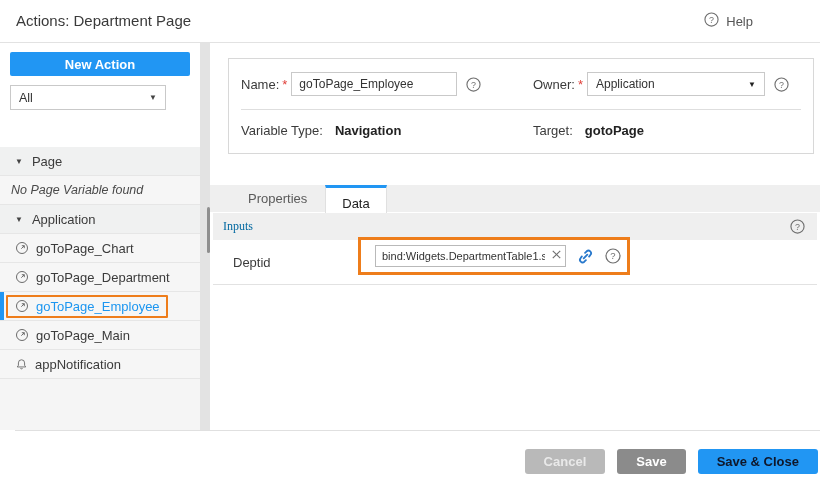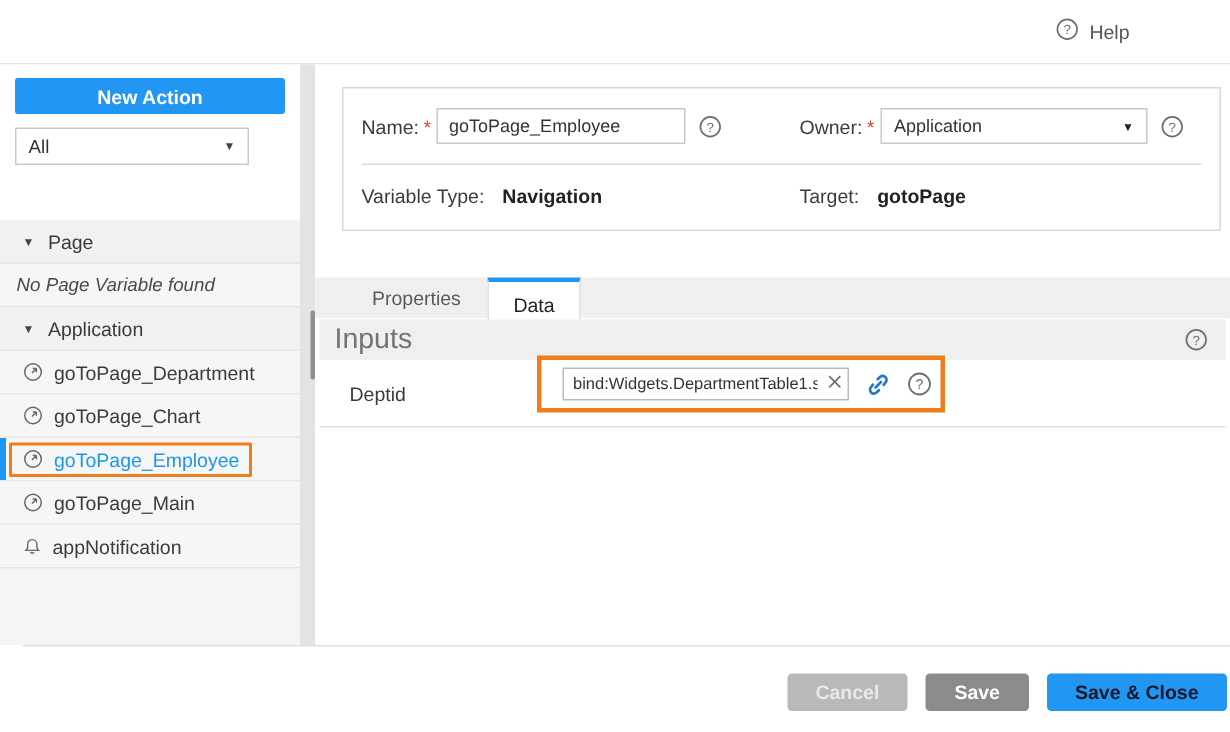--- a/index.html
+++ b/index.html
@@ -57,21 +57,21 @@
   .frow2{margin-top:13px;}
   .fvalue{font-size:13px;color:#222;font-weight:bold;margin-left:12px;}
   .fvalue2{font-size:13px;color:#222;font-weight:bold;margin-left:12px;}
   
   .tabstrip{position:absolute;left:0;top:130px;width:610px;height:27px;background:#efefef;display:flex;align-items:flex-start;padding-left:20px;margin-top:12px;}
   .tab{height:27px;display:flex;align-items:center;padding:0 18px;font-size:13px;color:#5a5a5a;cursor:pointer;}
   .tab.active{background:#fff;border-top:3px solid #2196f3;border-left:1px solid #e0e0e0;border-right:1px solid #e0e0e0;
     height:33px;color:#222;padding:0 16px;}
   
   .sec-hdr{position:absolute;left:3px;top:170px;width:604px;height:27px;background:#efefef;display:flex;align-items:center;padding:0 12px 0 10px;}
-  .sec-title{font-size:19px;color:#737373;}
+  .sec-title{font-size:12px;color:#0369a1;font-family:Liberation Serif, serif;}
   .sec-help{margin-left:auto;display:flex;align-items:center;cursor:pointer;}
   .data-row{position:absolute;left:3px;top:197px;width:604px;height:45px;background:#fff;border-bottom:1px solid #e2e2e2;}
   .data-field{position:absolute;left:20px;top:0;height:45px;display:flex;align-items:center;font-size:13px;color:#3b3b3b;}
   .hl-box{position:absolute;left:145px;top:-3px;width:272px;height:38px;border:3px solid #ee7d1b;display:flex;align-items:center;padding:0 8px 0 14px;gap:11px;background:transparent;}
   .bind-wrap{position:relative;width:191px;height:22px;}
   .bind-input{width:191px;height:22px;border:1px solid #b9b9b9;font-size:11px;color:#333;padding:0 20px 0 6px;
     font-family:"Liberation Sans",sans-serif;outline:none;background:#fff;}
   .clear-x{position:absolute;right:3px;top:3px;cursor:pointer;display:flex;align-items:center;}
   
   .footer{position:absolute;left:15px;bottom:0;width:820px;height:58px;background:#fff;border-top:1px solid #e0e0e0;}
@@ -81,20 +81,21 @@
   .btn-cancel{background:#b9b9b9;color:#e9e9e9;}
   .btn-save{background:#8b8b8b;color:#fff;}
   .btn-saveclose{background:#2196f3;color:#0f172a;}
 </style>
 </head>
 <body>
 
 <div class="page">
 
   <div class="hdr">
+    <div class="hdr-title">Actions: Department Page</div>
     <div class="hdr-help">
       <span>
         <svg width="15" height="15" viewBox="0 0 16 16">
             <circle cx="8" cy="8" r="7" fill="none" stroke="#6e6e6e" stroke-width="1.2"></circle>
             <text x="8" y="11.4" font-size="9.5" text-anchor="middle" fill="#6e6e6e">?</text>
           </svg>
       </span>
       <span>Help</span>
     </div>
   </div>
@@ -117,31 +118,31 @@
         <span class="tlabel">Application</span>
       </div>
 
       <div class="trow item">
         <span class="ticon">
           <svg width="14" height="14" viewBox="0 0 16 16">
               <circle cx="8" cy="8" r="6.3" fill="none" stroke="#666" stroke-width="1.1"></circle>
               <path d="M7.2 8.8 L10.6 5.4 M10.6 5.4 h-2.8 M10.6 5.4 v2.8" fill="none" stroke="#666" stroke-width="1.1"></path>
             </svg>
         </span>
-        <span class="tlabel">goToPage_Department</span>
+        <span class="tlabel">goToPage_Chart</span>
       </div>
 
       <div class="trow item">
         <span class="ticon">
           <svg width="14" height="14" viewBox="0 0 16 16">
               <circle cx="8" cy="8" r="6.3" fill="none" stroke="#666" stroke-width="1.1"></circle>
               <path d="M7.2 8.8 L10.6 5.4 M10.6 5.4 h-2.8 M10.6 5.4 v2.8" fill="none" stroke="#666" stroke-width="1.1"></path>
             </svg>
         </span>
-        <span class="tlabel">goToPage_Chart</span>
+        <span class="tlabel">goToPage_Department</span>
       </div>
 
       <div class="trow item selected">
         <span class="sel-bar"></span>
         <span class="sel-box">
           <span class="ticon">
             <svg width="14" height="14" viewBox="0 0 16 16">
                 <circle cx="8" cy="8" r="6.3" fill="none" stroke="#666" stroke-width="1.1"></circle>
                 <path d="M7.2 8.8 L10.6 5.4 M10.6 5.4 h-2.8 M10.6 5.4 v2.8" fill="none" stroke="#666" stroke-width="1.1"></path>
               </svg>

